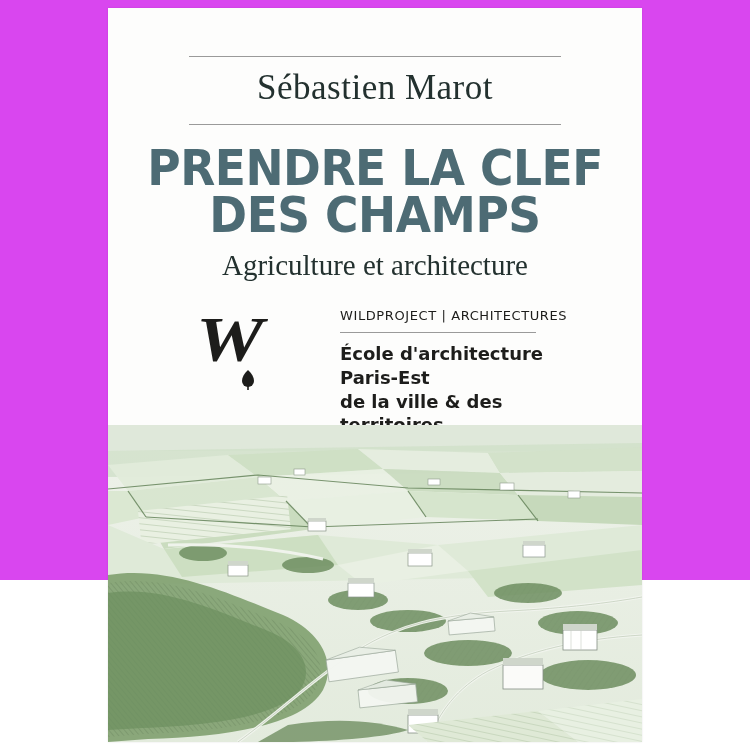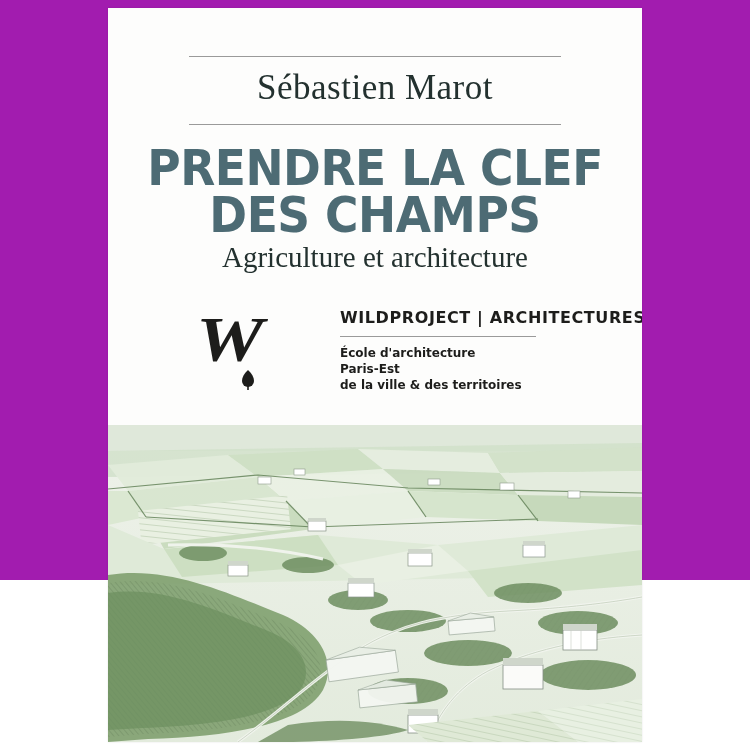--- a/index.html
+++ b/index.html
@@ -11,21 +11,21 @@
     width: 750px;
     height: 750px;
     font-family: "Liberation Sans", sans-serif;
     overflow: hidden;
   }
 
   #cover {
     position: relative;
     width: 750px;
     height: 580px;
-    background: #a21caf;
+    background: #d946ef;
   }
 
   
   .book {
     position: absolute;
     left: 108px;
     top: 8px;
     width: 534px;
     height: 734px;
     background: #fdfdfc;
@@ -79,21 +79,21 @@
     margin-top: 20px;
     transform: scaleX(0.93);
   }
   .title-line { display: block; white-space: nowrap; }
 
   .subtitle {
     text-align: center;
     font-family: "Liberation Serif", serif;
     font-size: 29px;
     color: #23312f;
-    margin-top: 2px;
+    margin-top: 10px;
   }
 
   
   .pub-block {
     position: absolute;
     left: 80px;
     top: 300px;
     width: 380px;
     height: 110px;
   }
@@ -119,36 +119,36 @@
     color: #1d1d1b;
   }
   .pub-right {
     position: absolute;
     left: 152px;
     top: 0;
     width: 228px;
   }
   .pub-line {
     font-family: "DejaVu Sans", sans-serif;
-    font-weight: bold;
-    font-size: 16px;
+    font-weight: normal;
+    font-size: 13px;
     letter-spacing: 0.6px;
     color: #1d1d1b;
     white-space: nowrap;
   }
   .pub-sep {
     width: 196px;
     height: 1px;
     background: #9a9a9a;
     margin: 9px 0 9px 0;
   }
   .school {
     font-family: "DejaVu Sans", sans-serif;
     font-weight: bold;
-    font-size: 12px;
+    font-size: 18px;
     line-height: 1.32;
     color: #1d1d1b;
   }
 
   
   .illustration {
     position: absolute;
     left: 0;
     top: 417px;
     width: 534px;

